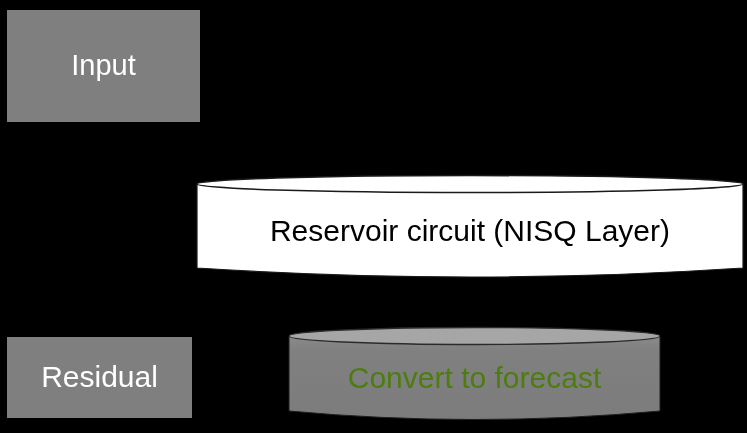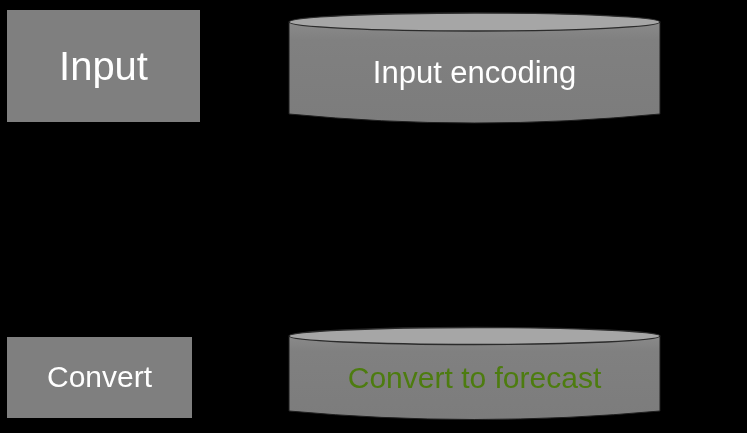--- a/index.html
+++ b/index.html
@@ -52,21 +52,21 @@
     text-align: center;
     white-space: nowrap;
   }
 
   
   #input-signal-box {
     left: 7px;
     top: 10px;
     width: 193px;
     height: 112px;
-    font-size: 40px;
+    font-size: 29px;
   }
   #residual-box {
     left: 7px;
     top: 337px;
     width: 185px;
     height: 81px;
     font-size: 30px;
   }
   #input-encoding-cyl {
     left: 288px;
@@ -106,42 +106,32 @@
 <body>
 
 <div id="canvas">
 
   <div class="rect-block" id="input-signal-box">
     <div>
       <div>Input</div>
     </div>
   </div>
 
-  <div class="cyl" id="input-encoding-cyl">
-    <svg class="cyl-svg" viewBox="0 0 373 116" preserveAspectRatio="none">
-      <defs>
-        <linearGradient id="gradBodyTop" x1="0" y1="0" x2="0" y2="1">
-          <stop offset="0%" stop-color="#8a8a8a"></stop>
-          <stop offset="18%" stop-color="#808080"></stop>
-          <stop offset="100%" stop-color="#7c7c7c"></stop>
-        </linearGradient>
-      </defs>
 
-      <path d="M1,12 L1,104 Q186,122 372,104 L372,12 Z" fill="url(#gradBodyTop)"></path>
-
-      <ellipse cx="186.5" cy="12" rx="185.5" ry="9" fill="#a6a6a6" stroke="#2b2b2b" stroke-width="1.4"></ellipse>
-
-      <path d="M1,12 L1,104 Q186,122 372,104 L372,12" fill="none" stroke="#1f1f1f" stroke-width="1"></path>
+  <div class="cyl" id="reservoir-cyl">
+    <svg class="cyl-svg" viewBox="0 0 548 106" preserveAspectRatio="none">
+      <path d="M1,11 L1,95 Q274,113 547,95 L547,11 Z" fill="#ffffff"></path>
+      <ellipse cx="274" cy="11" rx="273" ry="8.5" fill="#ffffff" stroke="#1a1a1a" stroke-width="1.6"></ellipse>
+      <path d="M1,11 L1,95 Q274,113 547,95 L547,11" fill="none" stroke="#1a1a1a" stroke-width="1.2"></path>
     </svg>
-    <div class="cyl-label">Input encoding</div>
+    <div class="cyl-label">Reservoir circuit (NISQ Layer)</div>
   </div>
 
-
   <div class="rect-block" id="residual-box">
-    <div>Convert</div>
+    <div>Residual</div>
   </div>
 
   <div class="cyl" id="convert-cyl">
     <svg class="cyl-svg" viewBox="0 0 373 97" preserveAspectRatio="none">
       <defs>
         <linearGradient id="gradBodyBot" x1="0" y1="0" x2="0" y2="1">
           <stop offset="0%" stop-color="#8a8a8a"></stop>
           <stop offset="18%" stop-color="#808080"></stop>
           <stop offset="100%" stop-color="#7c7c7c"></stop>
         </linearGradient>

